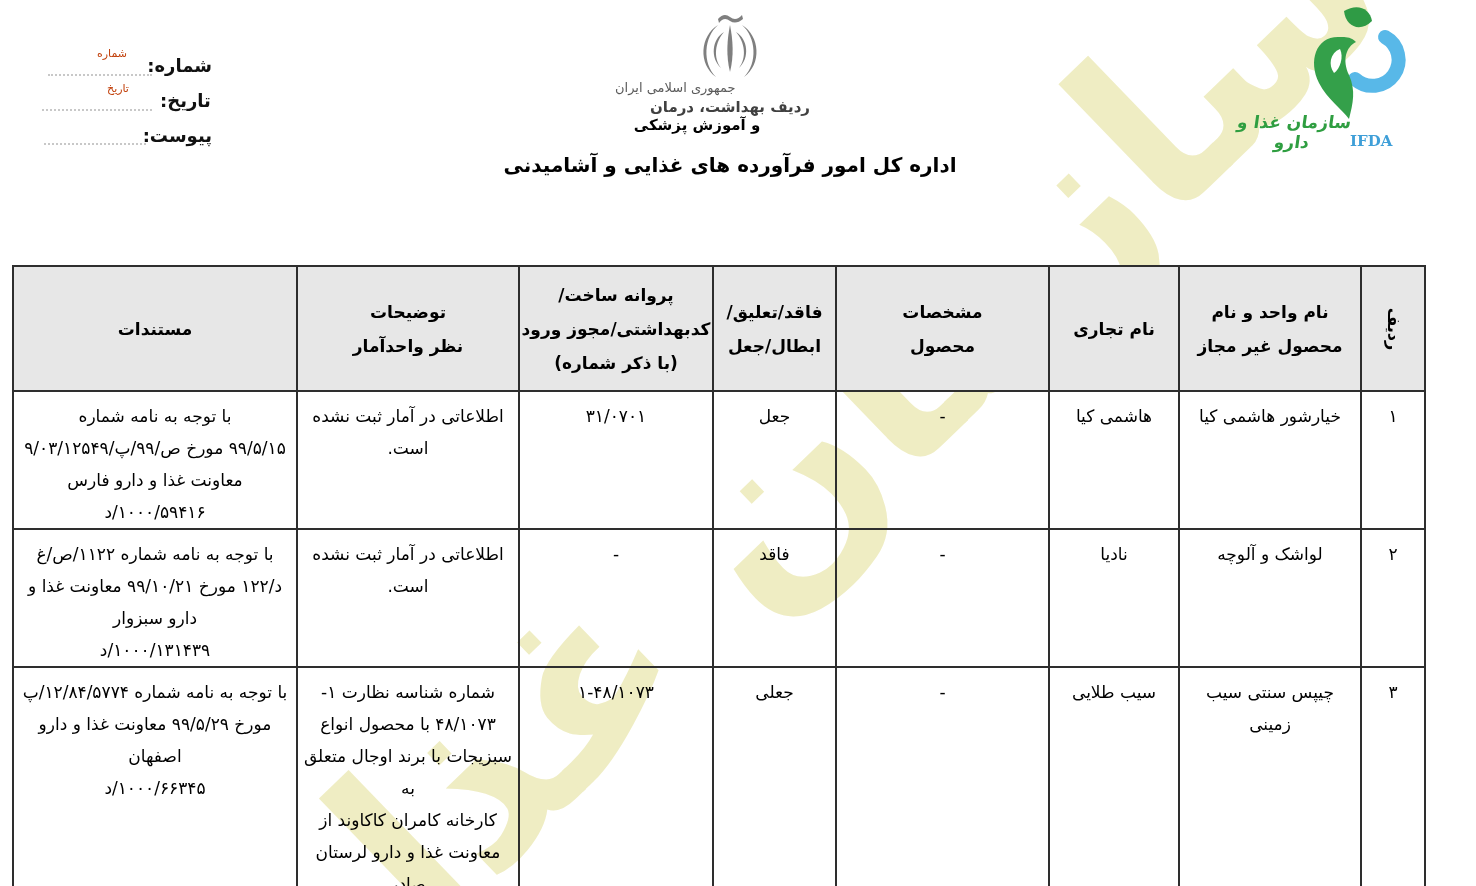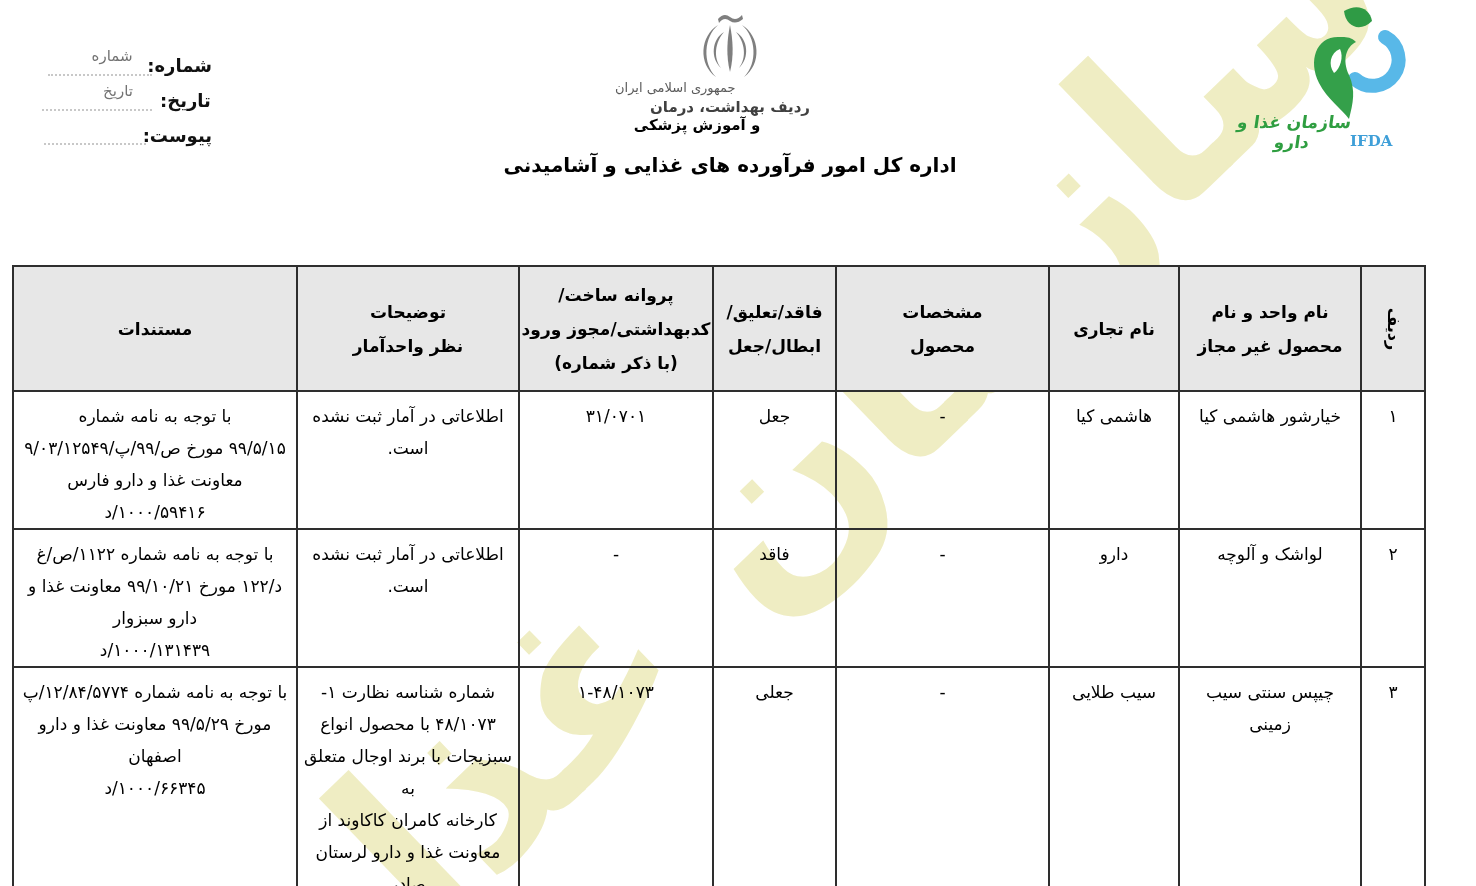--- a/index.html
+++ b/index.html
@@ -11,21 +11,21 @@
   
   #watermark {
     position:absolute; left:-120px; top:400px; width:1700px;
     text-align:center; transform:rotate(-44deg);
     font-size:235px; font-weight:bold; white-space:nowrap;
     color:#efedc3; z-index:0; letter-spacing:-8px;
   }
   
   .lh { position:absolute; z-index:2; }
   .field-label { font-weight:bold; font-size:18px; color:#111; }
-  .field-ghost { font-size:15px; color:#737373; }
+  .field-ghost { font-size:11px; color:#c2410c; }
   .dotline { position:absolute; border-bottom:2px dotted #c8c8c8; height:2px; z-index:2; }
   #republic { top:80px; left:615px; width:230px; text-align:left; font-size:13px; color:#5a5a5a; }
   #ministry1 { top:98px; left:615px; width:230px; text-align:center; font-size:15px; font-weight:bold; color:#404040; }
   #ministry2 { top:116px; left:582px; width:230px; text-align:center; font-size:15px; font-weight:bold; color:#000000; }
   #department { top:153px; left:480px; width:500px; text-align:center; font-size:20px; font-weight:bold; color:#000; }
   #logo-org-text { top:112px; left:1228px; width:130px; text-align:center; font-size:17px; font-weight:bold;
     color:#2f9e41; transform:skewX(-8deg); }
   #logo-abbr { top:132px; left:1350px; width:60px; font-size:15px; font-weight:bold;
     color:#3f9fd8; font-family:"DejaVu Serif", serif; direction:ltr; text-align:left; }
   
@@ -130,21 +130,21 @@
       <td>اطلاعاتی در آمار ثبت نشده
 است.</td>
       <td>با توجه به نامه شماره
 ۹۹/۵/۱۵ مورخ ص/۹۹/پ/۹/۰۳/۱۲۵۴۹
 معاونت غذا و دارو فارس
 ۱۰۰۰/۵۹۴۱۶/د</td>
     </tr>
     <tr class="r2">
       <td>۲</td>
       <td>لواشک و آلوچه</td>
-      <td>دارو</td>
+      <td>نادیا</td>
       <td>-</td>
       <td>فاقد</td>
       <td>-</td>
       <td>اطلاعاتی در آمار ثبت نشده
 است.</td>
       <td>با توجه به نامه شماره ۱۱۲۲/ص/غ
 د/۱۲۲ مورخ ۹۹/۱۰/۲۱ معاونت غذا و
 دارو سبزوار
 ۱۰۰۰/۱۳۱۴۳۹/د</td>
     </tr>

